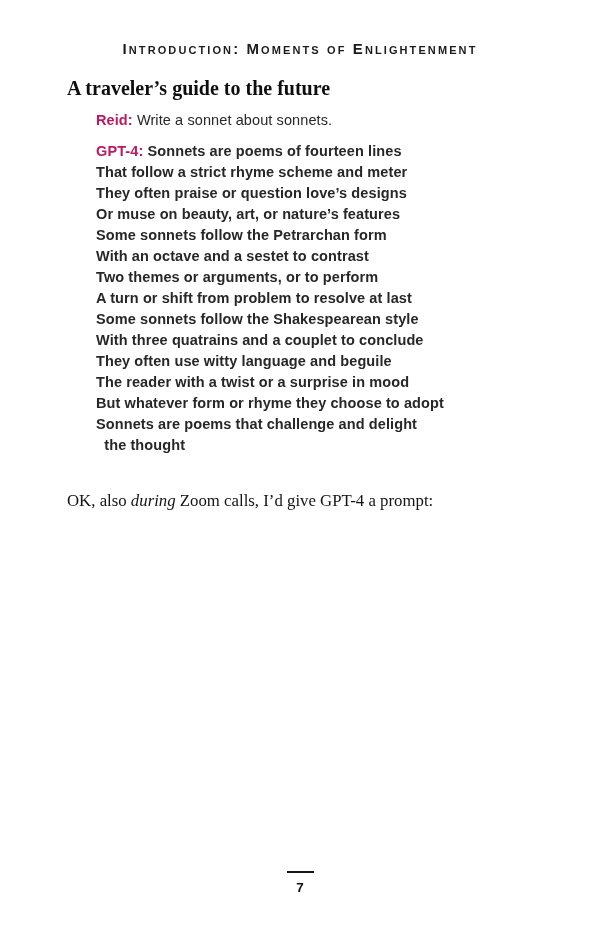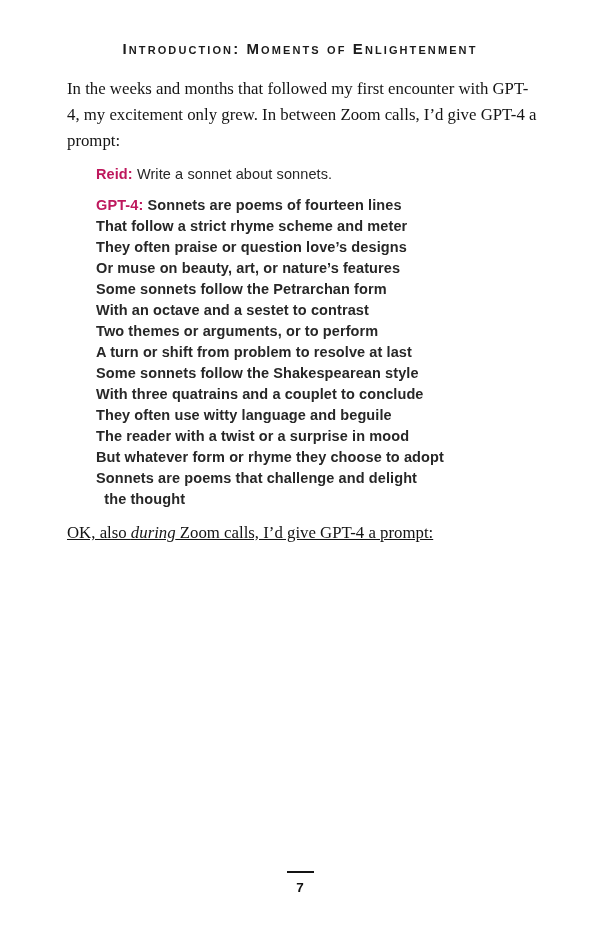--- a/index.html
+++ b/index.html
@@ -37,21 +37,21 @@
     line-height: 24px;
     font-weight: 700;
     margin-bottom: 3px;
     color: #0e0e0e;
   }
   .serif-para {
     font-size: 16.8px;
     line-height: 26px;
     color: #141414;
   }
-  .mid-para { margin-top: 10px; text-decoration: underline; }
+  .mid-para { margin-top: 32px; }
   .dialogue {
     margin-left: 29px;
     margin-top: 10px;
     font-family: "Liberation Sans", sans-serif;
     font-size: 14.5px;
     line-height: 21px;
     letter-spacing: 0.1px;
     color: #272727;
   }
   .dialogue-2 { margin-top: 12px; }
@@ -82,22 +82,22 @@
 </style>
 </head>
 <body>
 
 <div class="page">
 
   <header class="running-head">Introduction: Moments of Enlightenment</header>
 
   <main class="content">
 
+    <h1 class="section-title">A traveler’s guide to the future</h1>
 
-    <p class="serif-para">In the weeks and months that followed my first encounter with GPT-4, my excitement only grew. In between Zoom calls, I’d give GPT-4 a prompt:</p>
 
     <div class="dialogue">
       <p class="d-para">
         <strong>Reid:</strong>
         <span>Write a sonnet about sonnets.</span>
       </p>
       <p class="d-para">
         <strong>GPT-4:</strong>
         <span class="poem-lines">Sonnets are poems of fourteen lines
 That follow a strict rhyme scheme and meter

